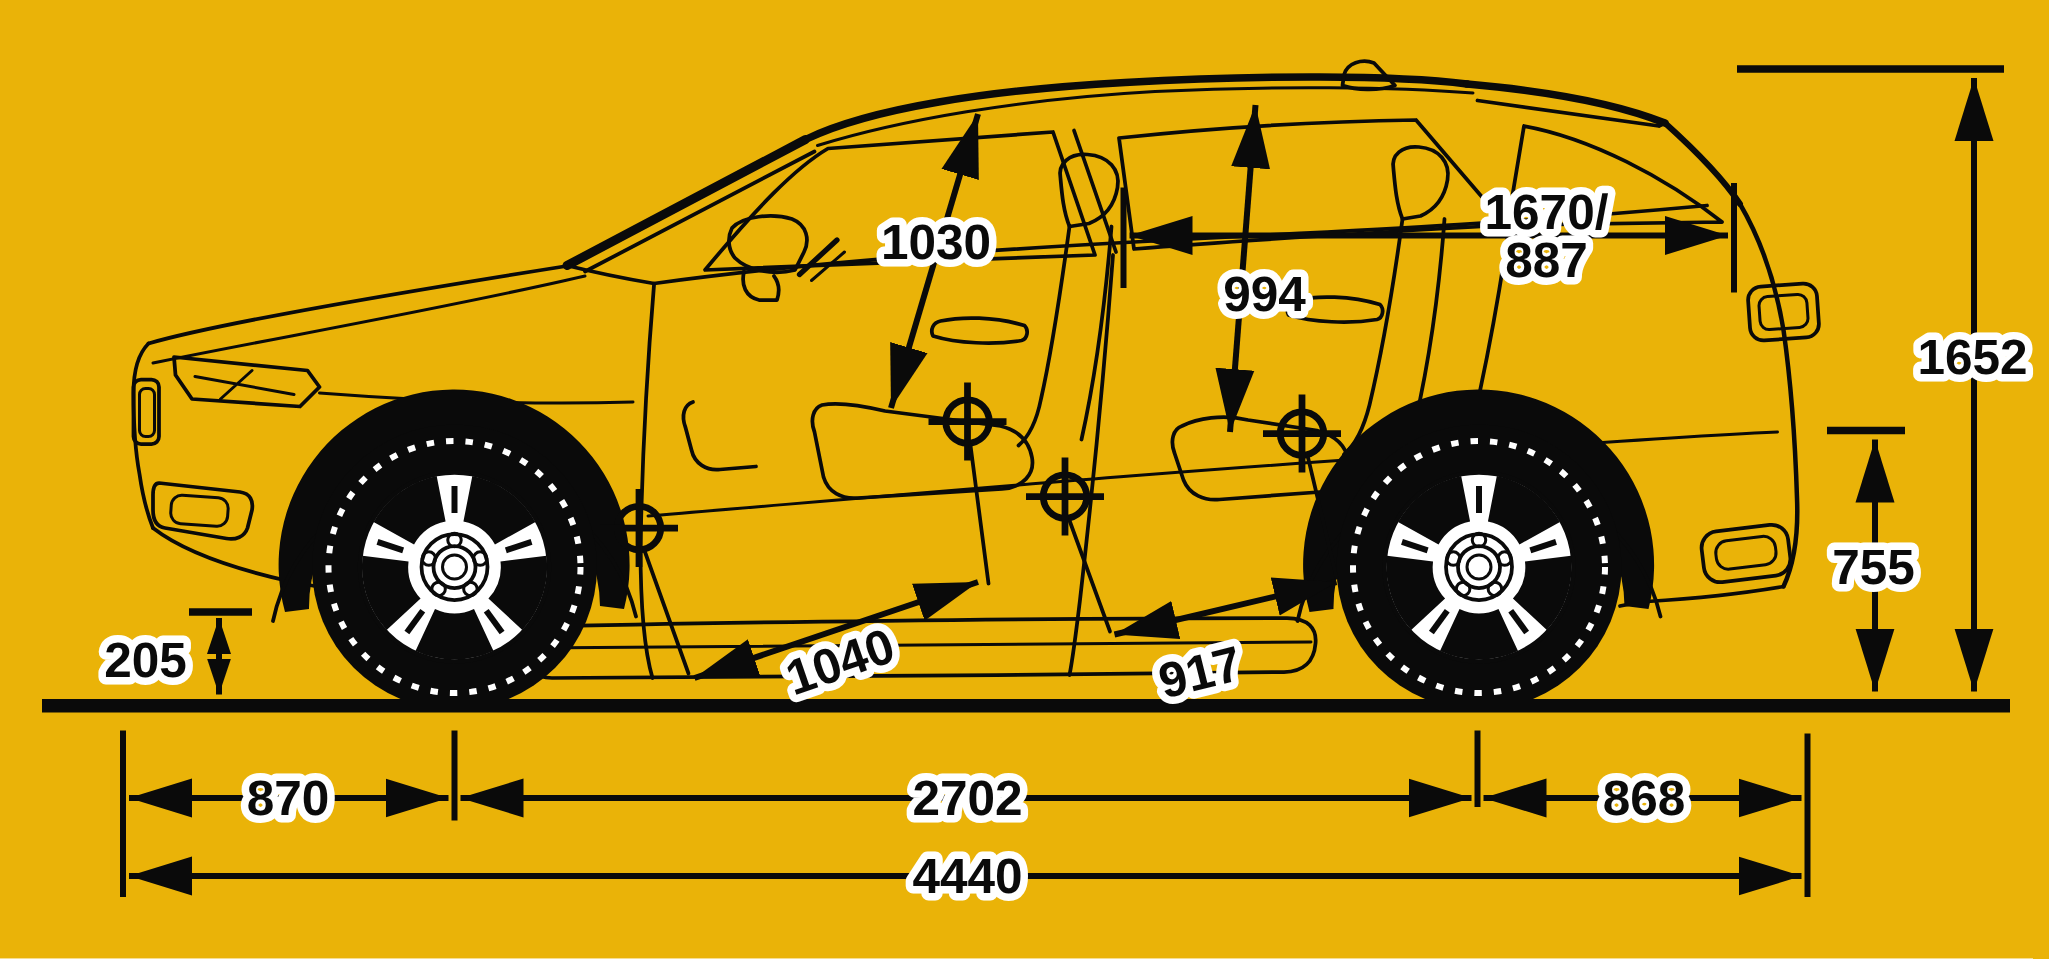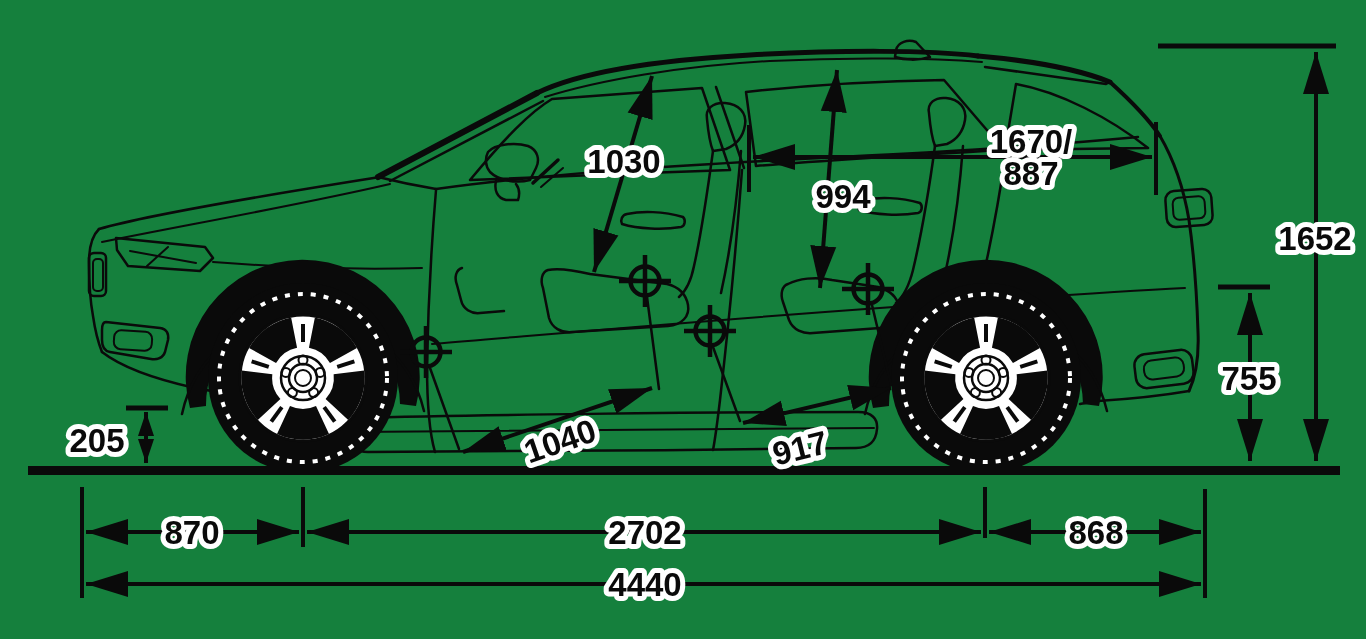--- a/index.html
+++ b/index.html
@@ -1,16 +1,16 @@
 <!DOCTYPE html>
 <html><head>
 <meta charset="utf-8">
 <style>
   html,body{margin:0;padding:0;background:#fff;}
-  .stage{position:relative;width:1366px;height:639px;background:#15803d;overflow:hidden;
+  .stage{position:relative;width:1366px;height:639px;background:#eab308;overflow:hidden;
          font-family:"Liberation Sans",sans-serif;}
   svg{position:absolute;left:0;top:0;}
   .ln{stroke:#0a0a0a;fill:none;stroke-linecap:round;stroke-linejoin:round;}
   .dim-text{font-family:"Liberation Sans","DejaVu Sans",sans-serif;
             font-size:33px;font-weight:bold;fill:#0a0a0a;
             text-anchor:middle;dominant-baseline:central;
             paint-order:stroke;stroke:#ffffff;stroke-width:10px;stroke-linejoin:round;}
   .dim-line{stroke:#0a0a0a;stroke-width:4;fill:none;}
   .tick{stroke:#0a0a0a;stroke-width:4;}
   .cap{stroke:#0a0a0a;stroke-width:5;}

